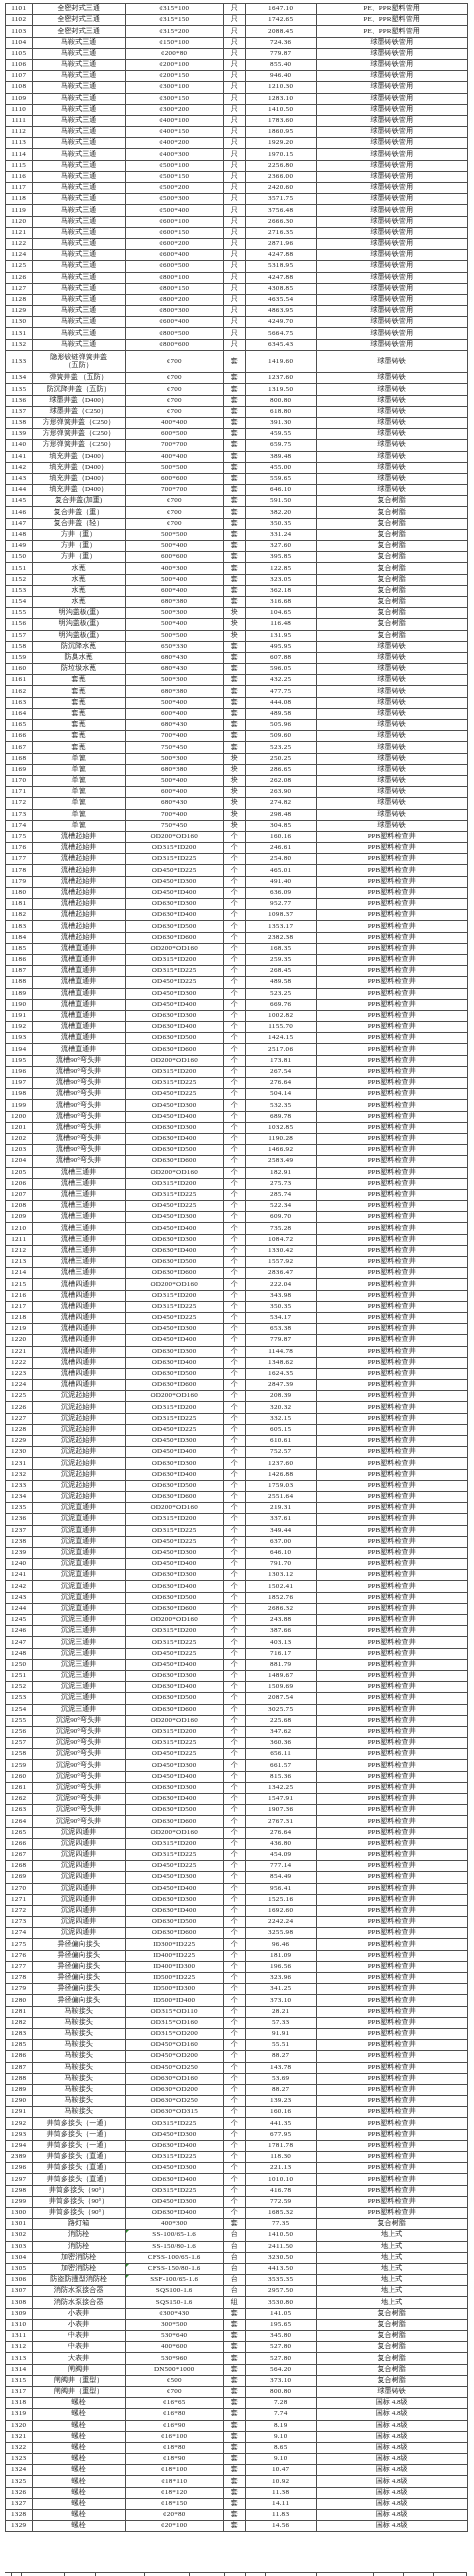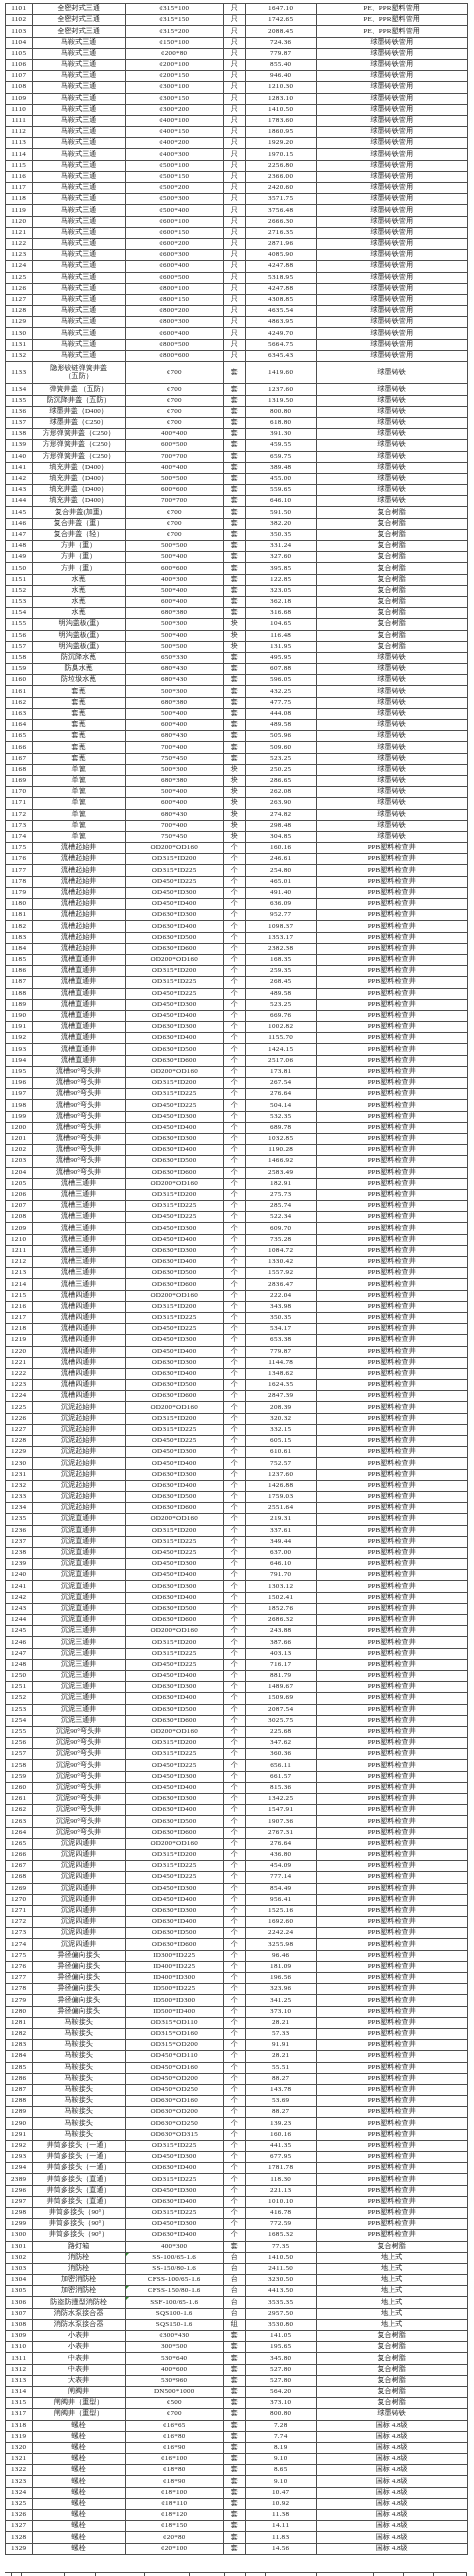--- a/index.html
+++ b/index.html
@@ -232,28 +232,20 @@
         </tr>
         <tr>
           <td class="c-id">1122</td>
           <td class="c-name">马鞍式三通</td>
           <td class="c-spec">¢600*200</td>
           <td class="c-unit">只</td>
           <td class="c-price">2871.96</td>
           <td class="c-remark">球墨铸铁管用</td>
         </tr>
         <tr>
-          <td class="c-id">1123</td>
-          <td class="c-name">马鞍式三通</td>
-          <td class="c-spec">¢600*300</td>
-          <td class="c-unit">只</td>
-          <td class="c-price">4085.90</td>
-          <td class="c-remark">球墨铸铁管用</td>
-        </tr>
-        <tr>
           <td class="c-id">1124</td>
           <td class="c-name">马鞍式三通</td>
           <td class="c-spec">¢600*400</td>
           <td class="c-unit">只</td>
           <td class="c-price">4247.88</td>
           <td class="c-remark">球墨铸铁管用</td>
         </tr>
         <tr>
           <td class="c-id">1125</td>
           <td class="c-name">马鞍式三通</td>
@@ -1510,28 +1502,20 @@
           <td class="c-unit">个</td>
           <td class="c-price">57.33</td>
           <td class="c-remark">PPB塑料检查井</td>
         </tr>
         <tr>
           <td class="c-id">1283</td>
           <td class="c-name">马鞍接头</td>
           <td class="c-spec">OD315*OD200</td>
           <td class="c-unit">个</td>
           <td class="c-price">91.91</td>
-          <td class="c-remark">PPB塑料检查井</td>
-        </tr>
-        <tr>
-          <td class="c-id">1284</td>
-          <td class="c-name">马鞍接头</td>
-          <td class="c-spec">OD450*OD110</td>
-          <td class="c-unit">个</td>
-          <td class="c-price">28.21</td>
           <td class="c-remark">PPB塑料检查井</td>
         </tr>
         <tr>
           <td class="c-id">1285</td>
           <td class="c-name">马鞍接头</td>
           <td class="c-spec">OD450*OD160</td>
           <td class="c-unit">个</td>
           <td class="c-price">55.51</td>
           <td class="c-remark">PPB塑料检查井</td>
         </tr>

